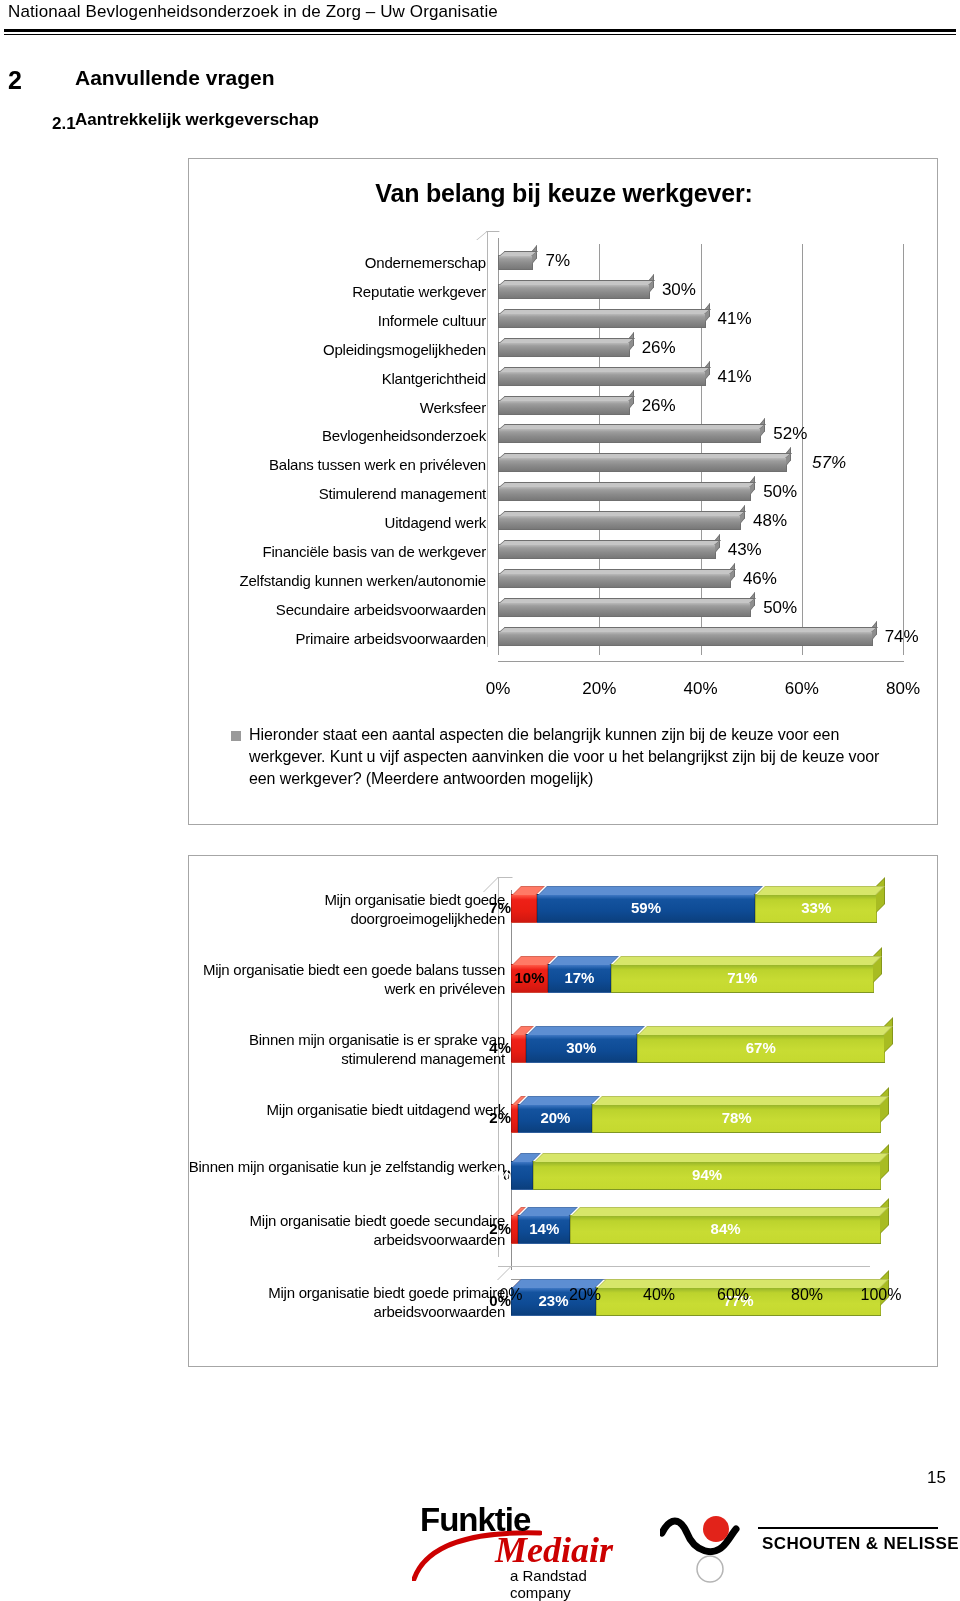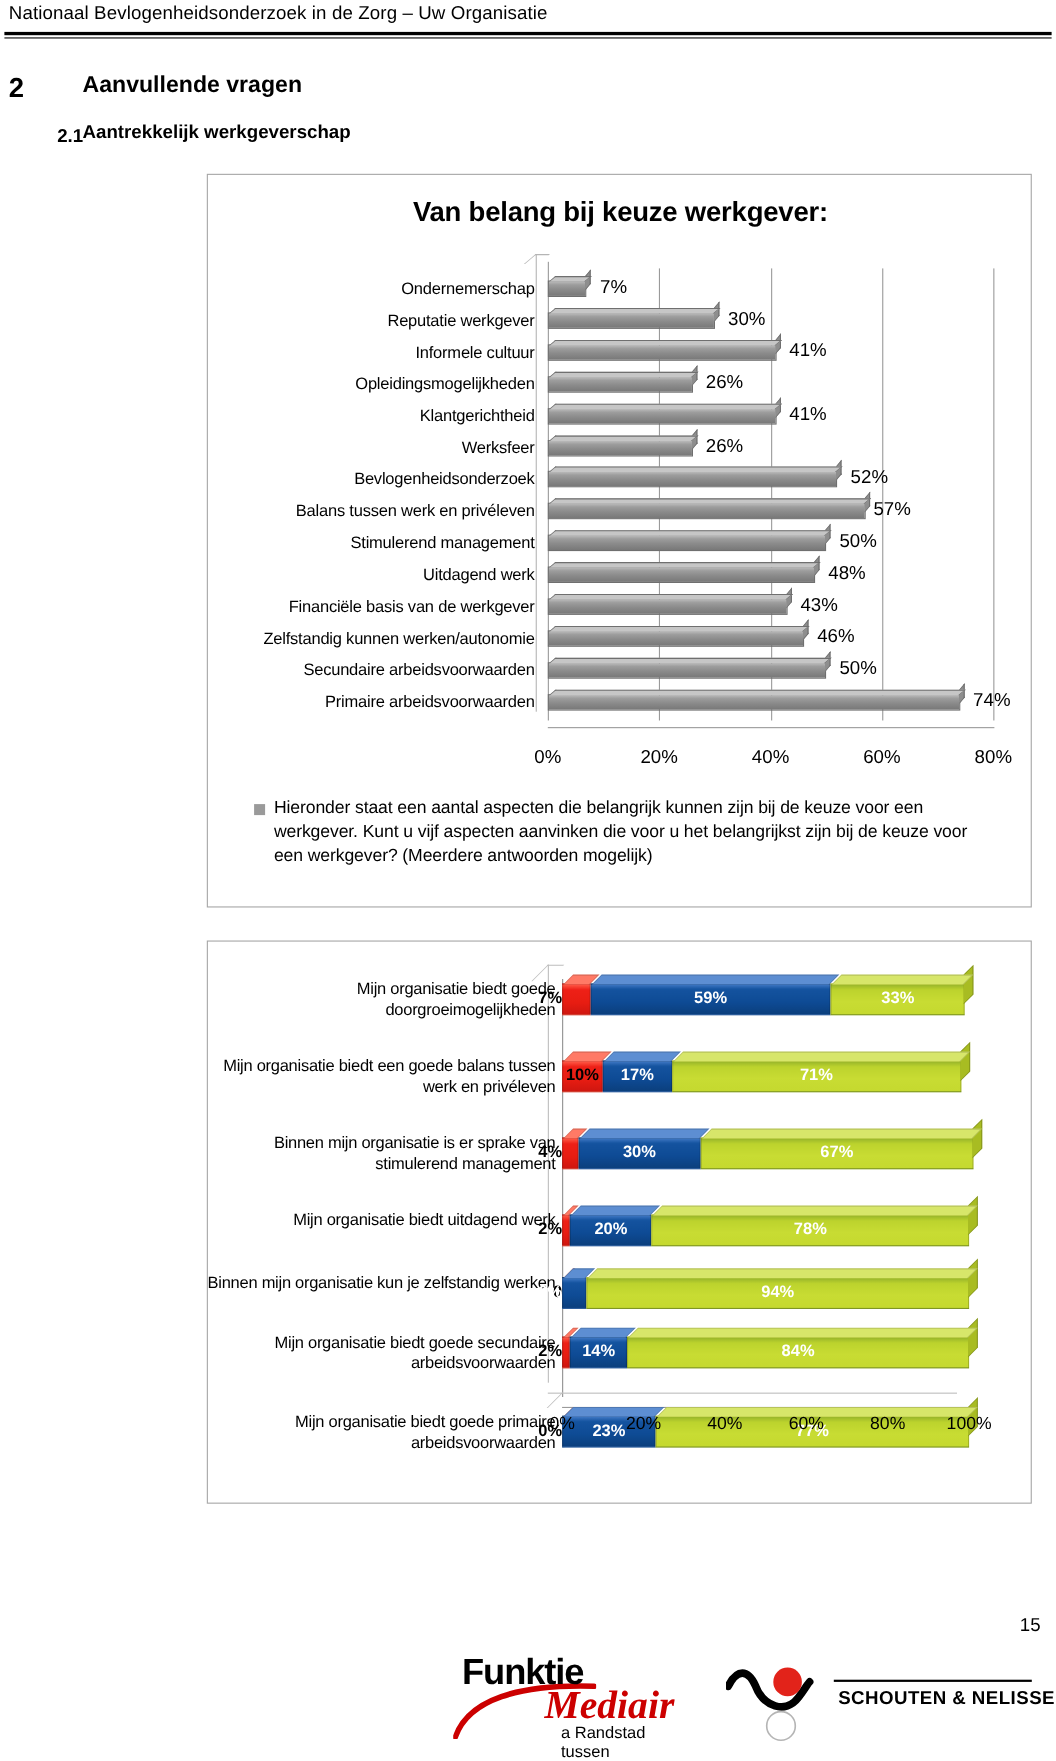--- a/index.html
+++ b/index.html
@@ -275,21 +275,21 @@
         <div class="val" style="left: 143.625px;">26%</div>
       </div>
       <div class="c1-row" style="top: 173.4px; width: 405px;">
         <div class="cat">Bevlogenheidsonderzoek</div>
         <div class="bar" style="width: 263.25px;"></div>
         <div class="val" style="left: 275.25px;">52%</div>
       </div>
       <div class="c1-row" style="top: 202.3px; width: 405px;">
         <div class="cat">Balans tussen werk en privéleven</div>
         <div class="bar" style="width: 288.562px;"></div>
-        <div class="val" style="left: 296px;">57%</div>
+        <div class="val" style="left: 314px; font-style: italic;">57%</div>
       </div>
       <div class="c1-row" style="top: 231.2px; width: 405px;">
         <div class="cat">Stimulerend management</div>
         <div class="bar" style="width: 253.125px;"></div>
         <div class="val" style="left: 265.125px;">50%</div>
       </div>
       <div class="c1-row" style="top: 260.1px; width: 405px;">
         <div class="cat">Uitdagend werk</div>
         <div class="bar" style="width: 243px;"></div>
         <div class="val" style="left: 255px;">48%</div>
@@ -432,21 +432,21 @@
 </div>
 
 <div id="pageno">15</div>
 <div id="footer-logos">
   <div class="fm-logo">
     <svg class="swoosh" viewBox="0 0 130 52">
       <path d="M2 50 C 14 16, 60 2, 128 4" stroke="#cc0000" stroke-width="5" fill="none" stroke-linecap="round"></path>
     </svg>
     <div class="fm1">Funktie</div>
     <div class="fm2">Mediair</div>
-    <div class="fm3">a Randstad tussen</div>
+    <div class="fm3">a Randstad company</div>
   </div>
   <div class="sn-logo">
     <svg class="sn-mark" viewBox="0 0 100 80">
       <path d="M2 26 C 10 10, 20 10, 27 26 C 34 44, 54 52, 66 36 C 72 28, 74 24, 76 22" stroke="#000" stroke-width="7" fill="none" stroke-linecap="round"></path>
       <circle cx="56" cy="22" r="13" fill="#e2231a"></circle>
       <circle cx="50" cy="62" r="13" fill="none" stroke="#b5b5b5" stroke-width="1.5"></circle>
     </svg>
     <div class="sn-rule"></div>
     <div class="sn-text">SCHOUTEN &amp; NELISSEN</div>
   </div>

